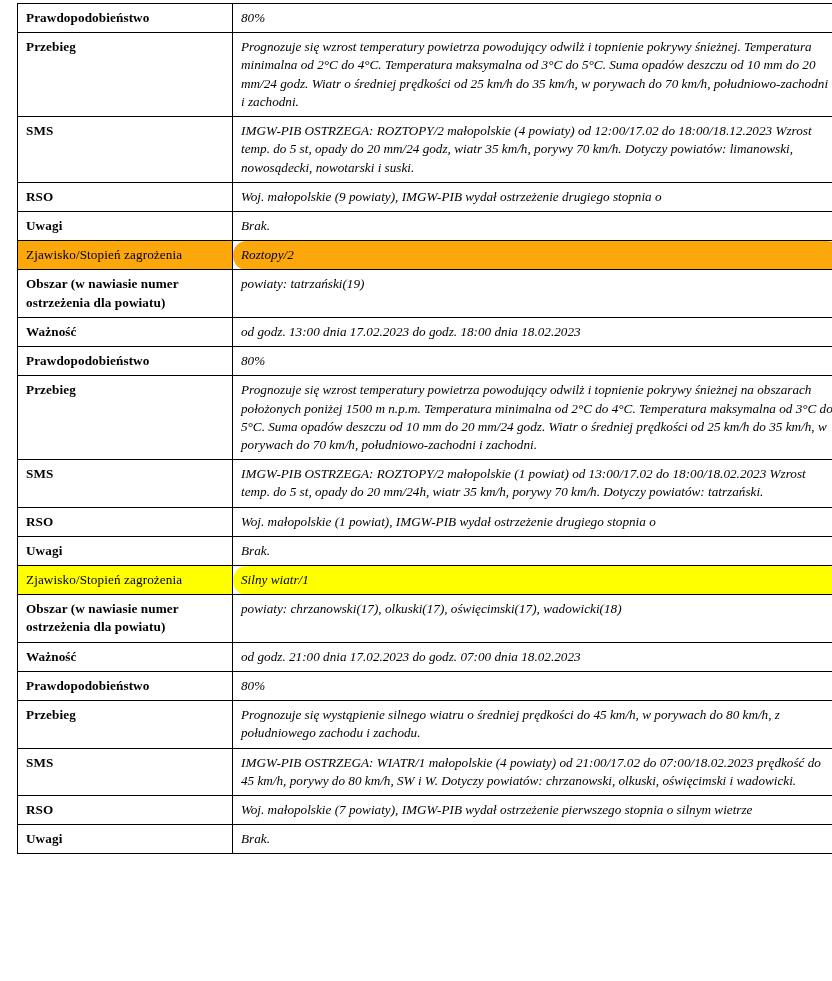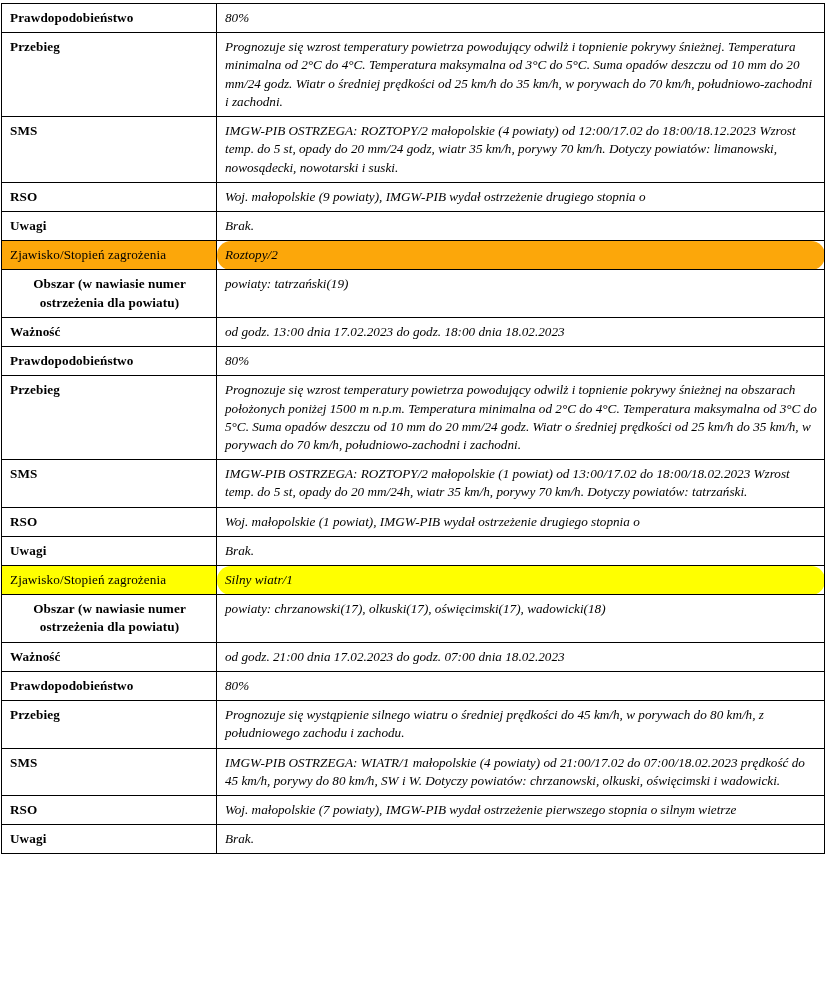--- a/index.html
+++ b/index.html
@@ -14,21 +14,21 @@
     font-family: "Liberation Serif", "DejaVu Serif", serif;
     color: #000000;
     overflow: hidden;
   }
   .page {
     position: relative;
     width: 832px;
     height: 950px;
     background: #ffffff;
     box-sizing: border-box;
-    padding: 3px 6px 0 1px;
+    padding: 3px 6px 0 17px;
   }
   table.warn-table {
     border-collapse: collapse;
     width: 823px;
     table-layout: fixed;
     background: #ffffff;
   }
   table.warn-table col.c-label { width: 215px; }
   table.warn-table col.c-value { width: 608px; }
 
@@ -59,21 +59,21 @@
   tr.phenomenon-orange td.label,
   tr.phenomenon-yellow td.label {
     font-weight: normal;
   }
   tr.phenomenon-orange td.value,
   tr.phenomenon-yellow td.value {
     font-weight: normal;
     border-radius: 14px;
   }
   .nowrap-cell { white-space: normal; }
-  .lbl-two-line { line-height: 1.42; text-align: center; }
+  .lbl-two-line { line-height: 1.42; }
 </style>
 </head>
 <body>
 
 <div class="page">
   <table class="warn-table">
     <colgroup>
       <col class="c-label">
       <col class="c-value">
     </colgroup>

